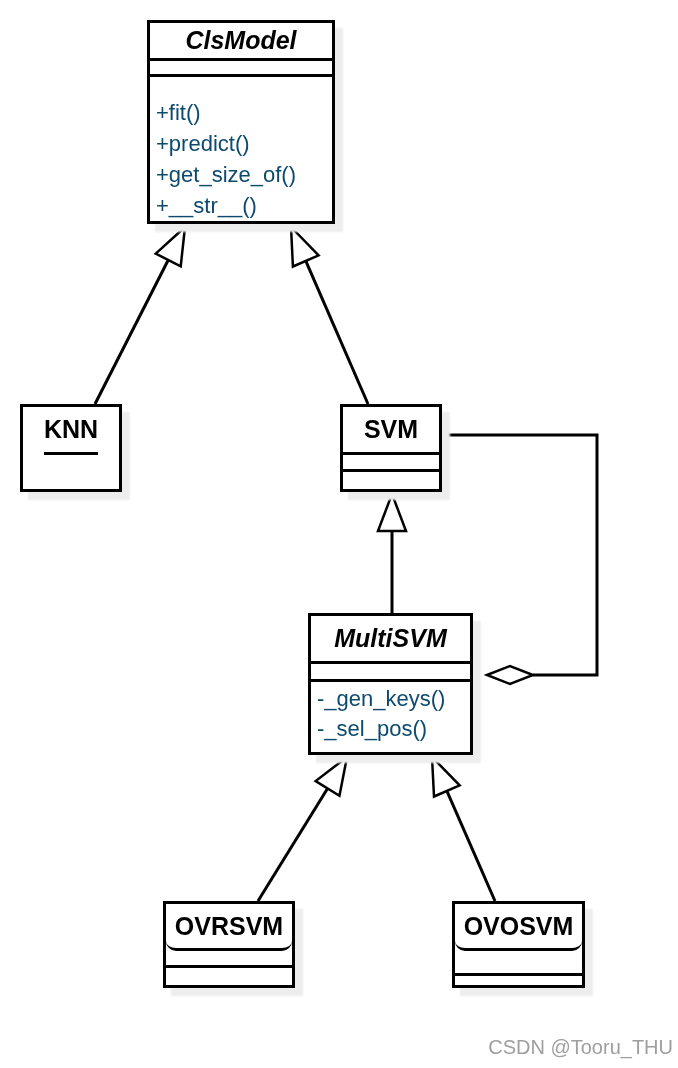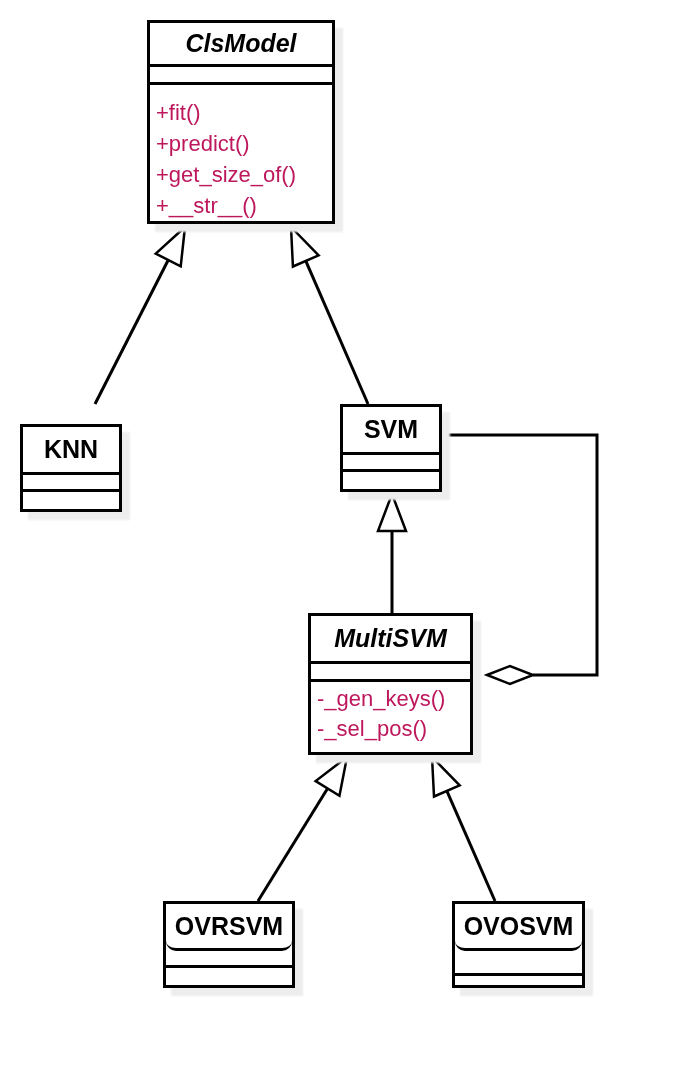--- a/index.html
+++ b/index.html
@@ -32,33 +32,33 @@
   }
   .abstract .uml-title{font-style:italic;}
   .uml-compartment{
     box-sizing:border-box;
     border-bottom:3px solid #000000;
   }
   .uml-compartment.last{border-bottom:none;flex:1;}
   .uml-methods{
     box-sizing:border-box;
     flex:1;
-    padding:12px 0 0 6px;
+    padding:20px 0 0 6px;
     font-size:22px;
     line-height:31px;
-    color:#be185d;
+    color:#0c4a6e;
     white-space:nowrap;
   }
 
   
   #box-clsmodel{left:147px;top:20px;width:188px;height:204px;}
   #box-clsmodel .uml-title{height:50px;text-align:center;}
   #box-clsmodel .uml-attrs{height:21px;}
 
-  #box-knn{left:20px;top:424px;width:102px;height:88px;}
+  #box-knn{left:20px;top:404px;width:102px;height:88px;align-items:center;}
   #box-svm{left:340px;top:404px;width:102px;height:88px;}
   .small-box .uml-title{height:48px;}
   .small-box .c1{height:17px;}
 
   #box-multisvm{left:308px;top:613px;width:165px;height:142px;}
   #box-multisvm .uml-title{height:48px;}
   #box-multisvm .uml-attrs{height:18px;}
   #box-multisvm .uml-methods{padding-top:2px;line-height:30px;}
 
   #box-ovrsvm{left:163px;top:901px;width:132px;height:87px;}
@@ -131,14 +131,15 @@
     <div class="uml-compartment c1"></div>
     <div class="uml-compartment last"></div>
   </div>
 
   <div id="box-ovosvm" class="uml-class small-box2">
     <div class="uml-title">OVOSVM</div>
     <div class="uml-compartment c1"></div>
     <div class="uml-compartment last"></div>
   </div>
 
+  <div id="watermark">CSDN @Tooru_THU</div>
 
 </div>
 
 </body></html>

